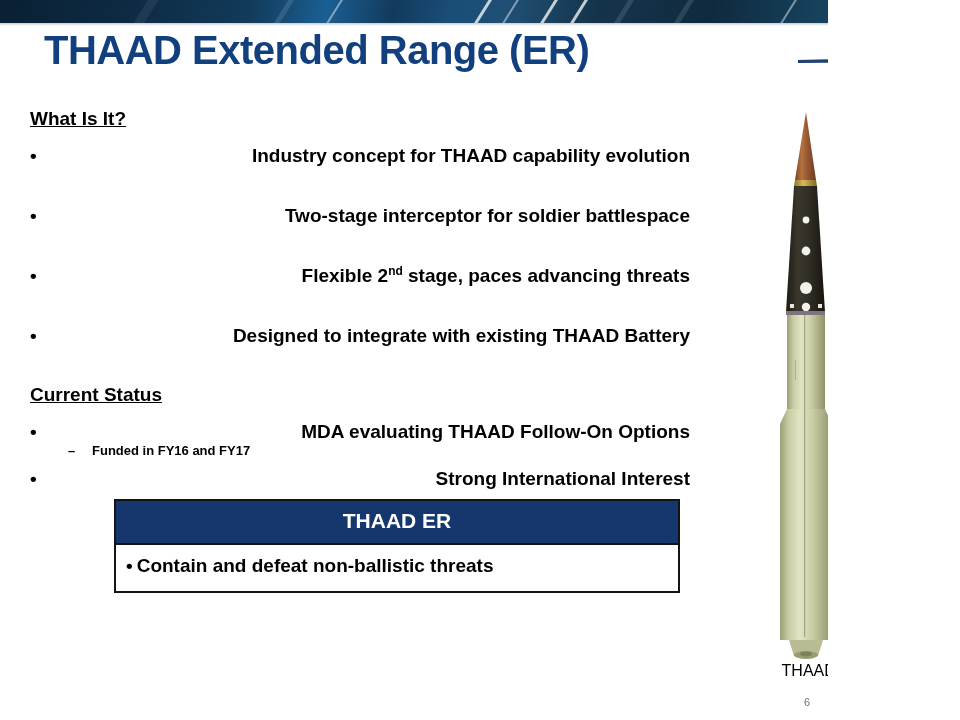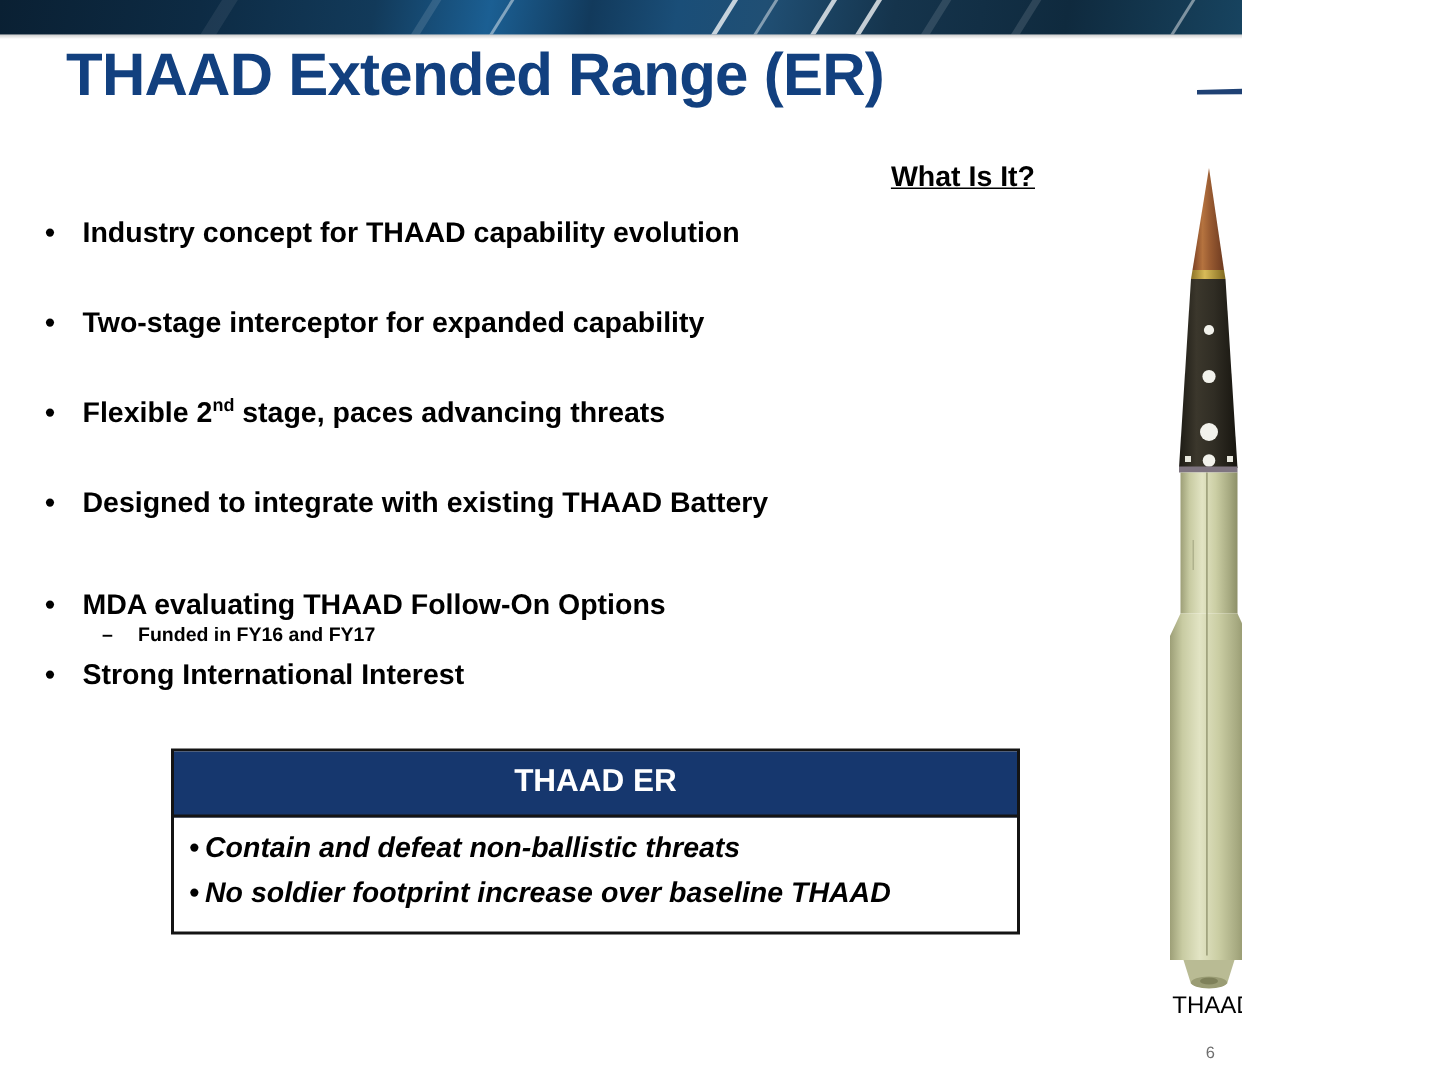--- a/index.html
+++ b/index.html
@@ -89,37 +89,37 @@
     width: 660px;
   }
   .sec-head {
     font-size: 19px;
     font-weight: bold;
     color: #000;
     text-decoration: underline;
     margin: 0 0 6px 0;
     display: inline-block;
   }
-  .sec-head-wrap { display: block; text-align: right; }
+  .sec-head-wrap { display: block; }
   .bullet-row {
     display: flex;
     align-items: flex-start;
     font-size: 19px;
     font-weight: bold;
     color: #000;
     line-height: 1.15;
   }
   .bullet-dot {
     width: 25px;
     flex: 0 0 25px;
     text-align: left;
     font-size: 19px;
     line-height: 1.15;
   }
-  .bullet-txt { flex: 1 1 auto; }
+  .bullet-txt { flex: 1 1 auto; text-align: right; }
   .bullet-txt sup { font-size: 0.63em; vertical-align: super; line-height: 0; }
 
   .gap-lg { height: 38px; }
   .gap-sm { height: 9px; }
 
   .sub-row {
     display: flex;
     align-items: flex-start;
     font-size: 13px;
     font-weight: bold;
@@ -144,21 +144,20 @@
     border-bottom: 2px solid #141414;
     color: #ffffff;
     text-align: center;
     font-size: 21px;
     font-weight: bold;
     padding: 7px 0 9px 0;
     line-height: 1.22;
   }
   #benefits-body {
     padding: 6px 0 10px 10px;
-    font-style: italic;
   }
   .ben-row {
     font-size: 19px;
     font-weight: bold;
     color: #000;
     line-height: 1.0;
     padding: 5px 0 6px 0;
     white-space: nowrap;
   }
   .ben-row .bdot { margin-right: 4px; }
@@ -234,37 +233,40 @@
     <div class="gap-sm"></div>
 
     <div class="bullet-row">
       <span class="bullet-dot">•</span>
       <span class="bullet-txt">Industry concept for THAAD capability evolution</span>
     </div>
     <div class="gap-lg"></div>
 
     <div class="bullet-row">
       <span class="bullet-dot">•</span>
-      <span class="bullet-txt">Two-stage interceptor for expanded capability</span>
+      <span class="bullet-txt">Two-stage interceptor for soldier battlespace</span>
     </div>
     <div class="gap-lg"></div>
 
     <div class="bullet-row">
       <span class="bullet-dot">•</span>
       <span class="bullet-txt"><span>Flexible 2</span><sup>nd</sup><span> stage, paces advancing threats</span></span>
     </div>
     <div class="gap-lg"></div>
 
     <div class="bullet-row">
       <span class="bullet-dot">•</span>
       <span class="bullet-txt">Designed to integrate with existing THAAD Battery</span>
     </div>
 
     <div class="gap-lg"></div>
 
+    <div class="sec-head-wrap">
+      <span class="sec-head">Current Status</span>
+    </div>
     <div class="gap-sm"></div>
 
     <div class="bullet-row">
       <span class="bullet-dot">•</span>
       <span class="bullet-txt">MDA evaluating THAAD Follow-On Options</span>
     </div>
     <div class="sub-row">
       <span class="sub-dash">–</span>
       <span>Funded in FY16 and FY17</span>
     </div>
@@ -275,21 +277,20 @@
       <span class="bullet-txt">Strong International Interest</span>
     </div>
   </div>
 
   <div id="benefits">
     <div id="benefits-head">
       <div>THAAD ER</div>
     </div>
     <div id="benefits-body">
       <div class="ben-row"><span class="bdot">•</span><span>Contain and defeat non-ballistic threats</span></div>
-      <div class="ben-row"><span class="bdot">•</span><span>No soldier footprint increase over baseline THAAD</span></div>
     </div>
   </div>
 
   <div id="missile-wrap">
     <svg viewBox="0 0 160 560" width="160" height="560" aria-hidden="true">
       <defs>
         <linearGradient id="noseGrad" x1="0" y1="0" x2="1" y2="0">
           <stop offset="0%" stop-color="#7d4224"></stop>
           <stop offset="32%" stop-color="#b5733f"></stop>
           <stop offset="55%" stop-color="#9a5c32"></stop>

